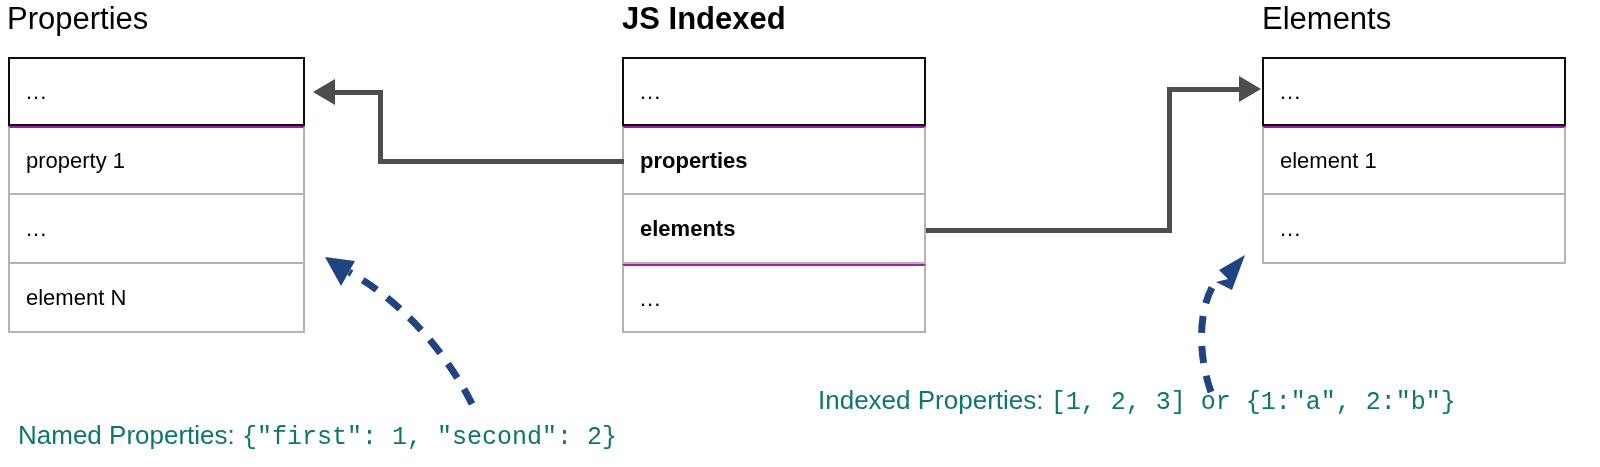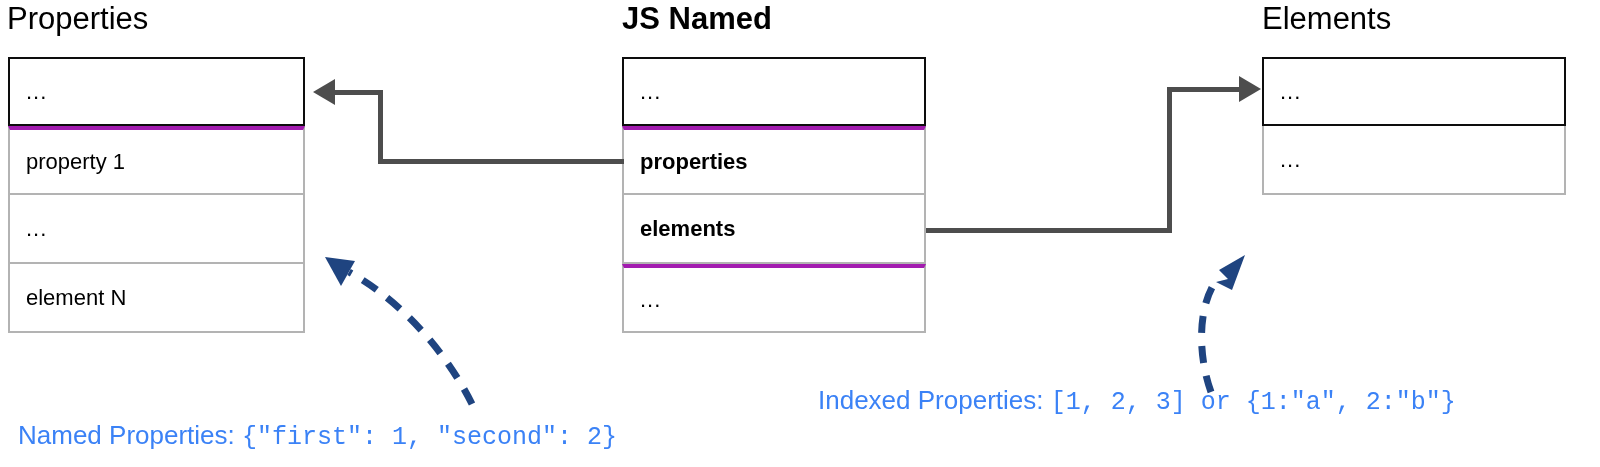--- a/index.html
+++ b/index.html
@@ -57,21 +57,21 @@
     font-size: 22px;
     color: #000000;
     background: #ffffff;
   }
   
   .row.strong {
     border: 2px solid #0d0d0d;
   }
   
   .row.top-dark {
-    border-top: 4px solid #a21caf;
+    border-top: 2px solid #a21caf;
   }
   .row.bold-label { font-weight: bold; }
   .ellipsis { letter-spacing: 1px; }
 
   
   .conn {
     position: absolute;
     background: #4d4d4d;
   }
   .conn-h { height: 5px; }
@@ -101,38 +101,38 @@
     width: 1600px;
     height: 467px;
     pointer-events: none;
   }
 
   
   .caption {
     position: absolute;
     font-size: 26px;
     line-height: 30px;
-    color: #3b82f6;
+    color: #0f766e;
     white-space: nowrap;
   }
   .caption .code {
     font-family: "Liberation Mono", "DejaVu Sans Mono", monospace;
     font-size: 25px;
   }
   #caption-named   { left: 18px;  top: 420px; }
   #caption-indexed { left: 818px; top: 385px; }
 </style>
 </head>
 <body>
 
 <div id="canvas">
 
   <div class="col-title" id="title-properties">Properties</div>
 
-  <div class="col-title bold" id="title-jsobject">JS Named</div>
+  <div class="col-title bold" id="title-jsobject">JS Indexed</div>
 
   <div class="col-title" id="title-elements">Elements</div>
 
   <div class="struct" id="box-properties">
     <div class="row strong">
       <span class="ellipsis">...</span>
     </div>
     <div class="row top-dark">
       <span>property 1</span>
     </div>
@@ -155,20 +155,23 @@
       <span>elements</span>
     </div>
     <div class="row top-dark">
       <span class="ellipsis">...</span>
     </div>
   </div>
 
   <div class="struct" id="box-elements">
     <div class="row strong">
       <span class="ellipsis">...</span>
+    </div>
+    <div class="row top-dark">
+      <span>element 1</span>
     </div>
     <div class="row">
       <span class="ellipsis">...</span>
     </div>
   </div>
 
   <div class="conn conn-h" style="left:378px; top:159px; width:246px;"></div>
   <div class="conn conn-v" style="left:378px; top:90px; height:74px;"></div>
   <div class="conn conn-h" style="left:335px; top:90px; width:48px;"></div>
   <div class="arrow-head arrow-left" style="left:313px; top:79px;"></div>

